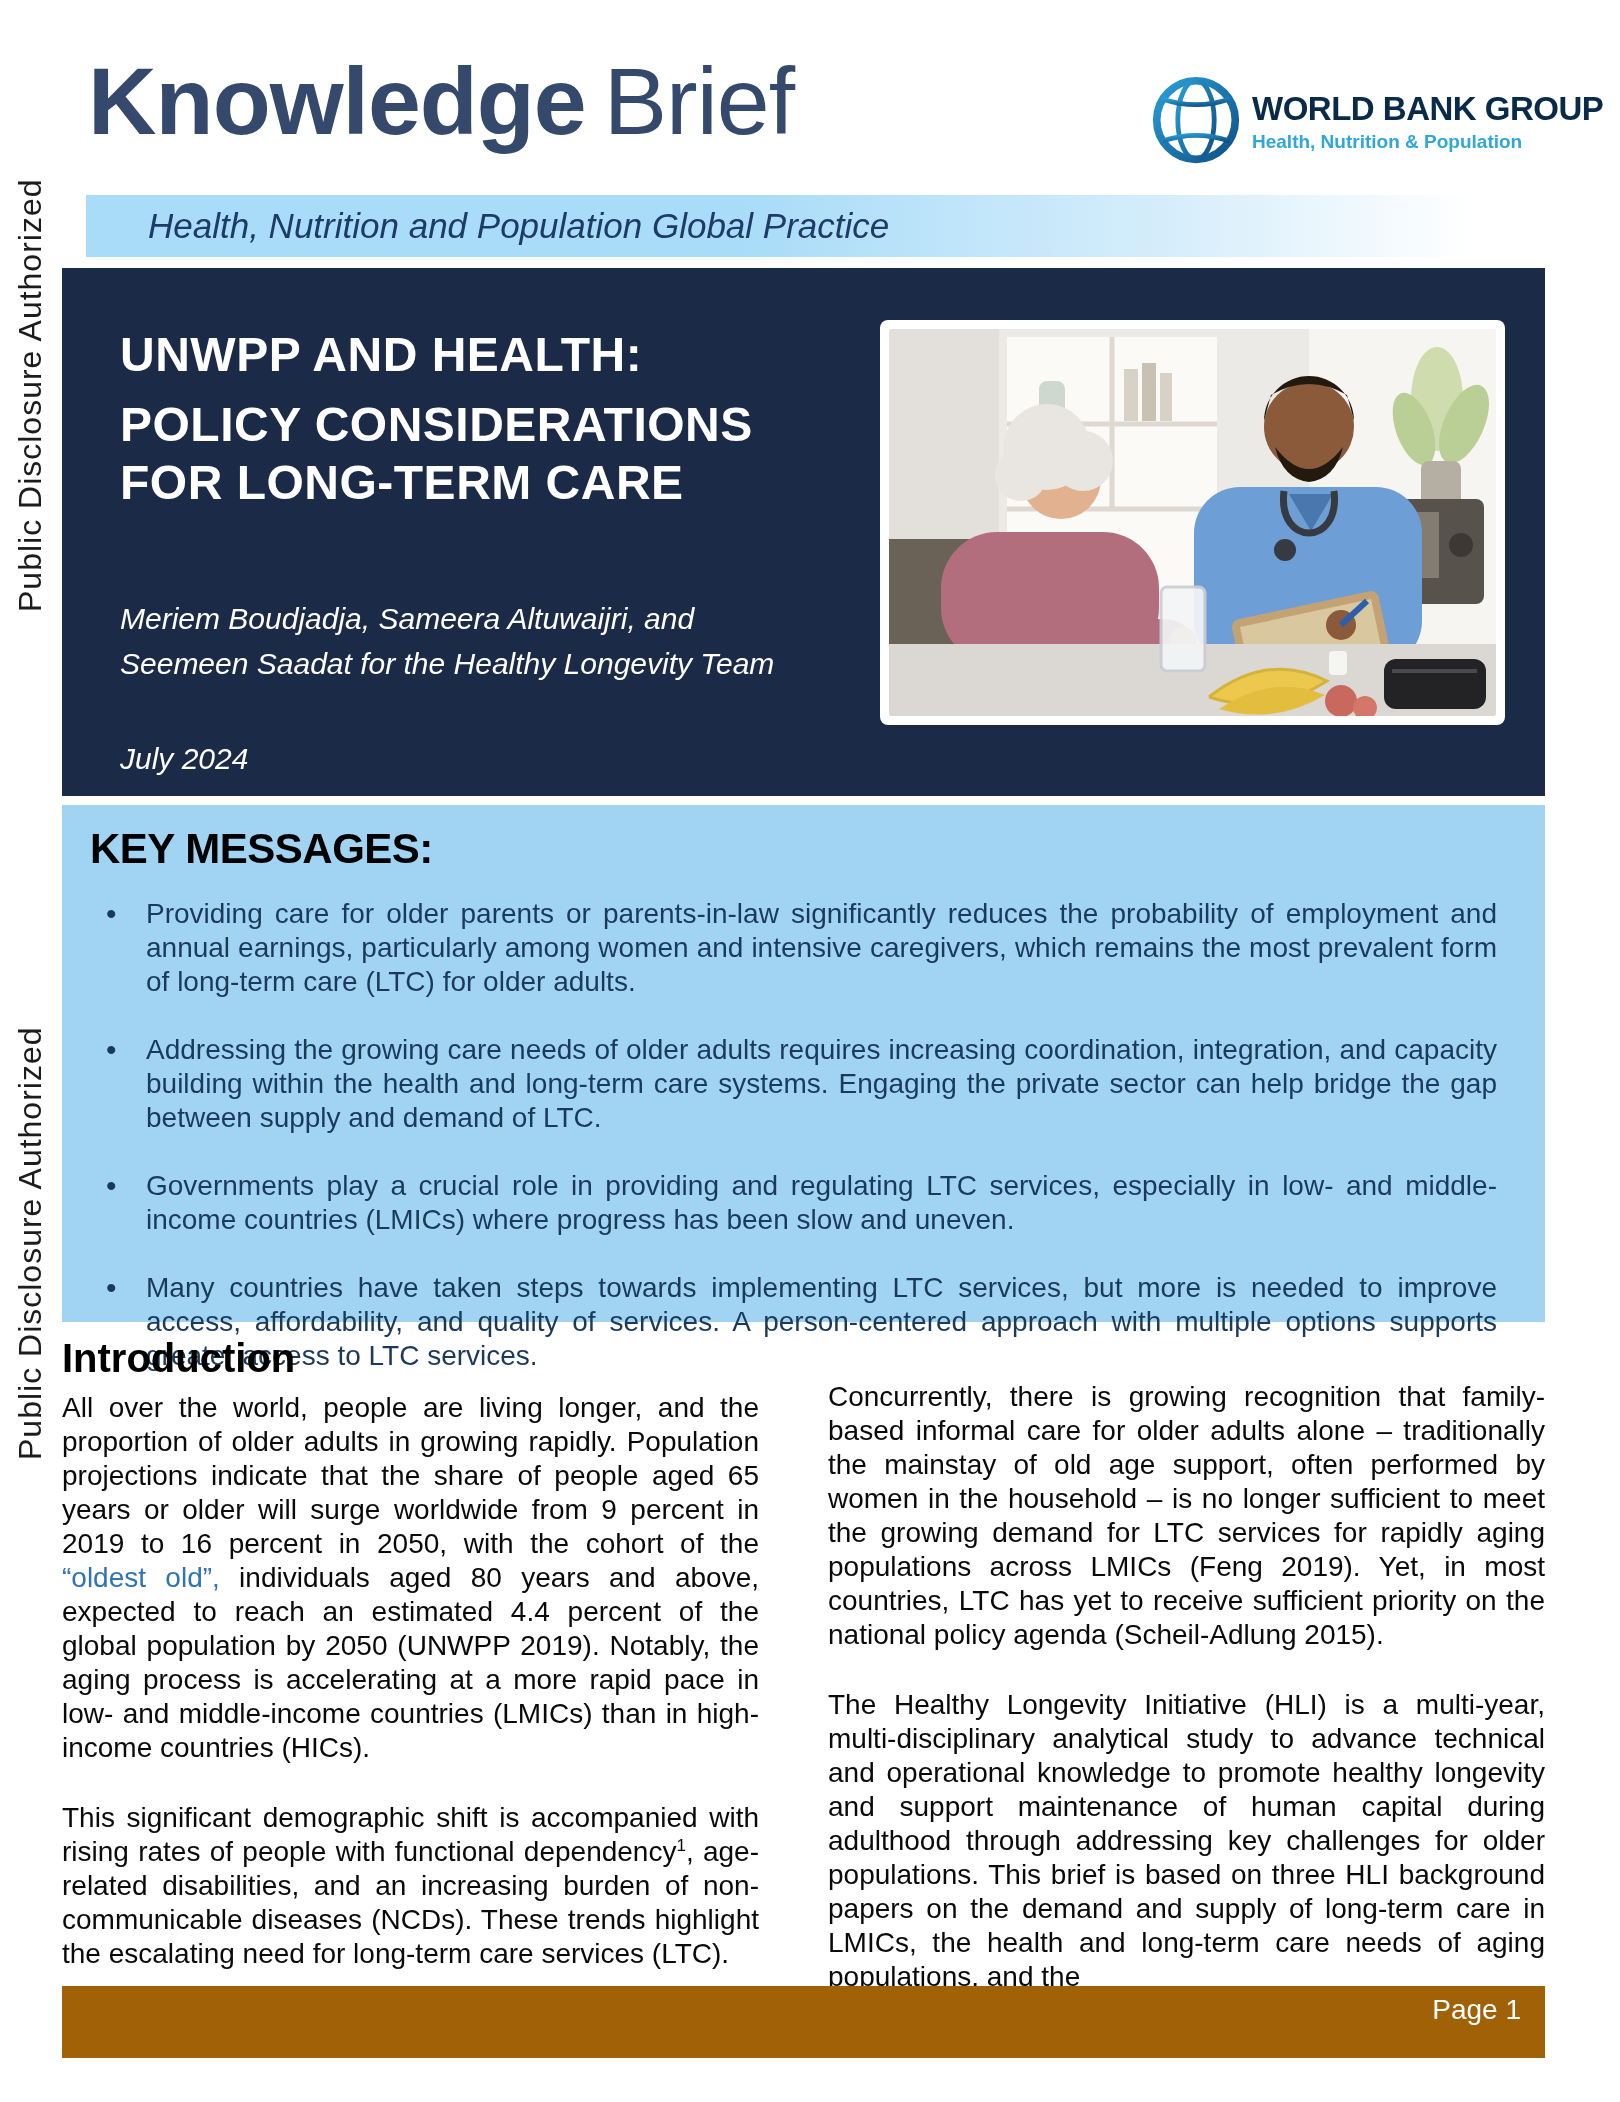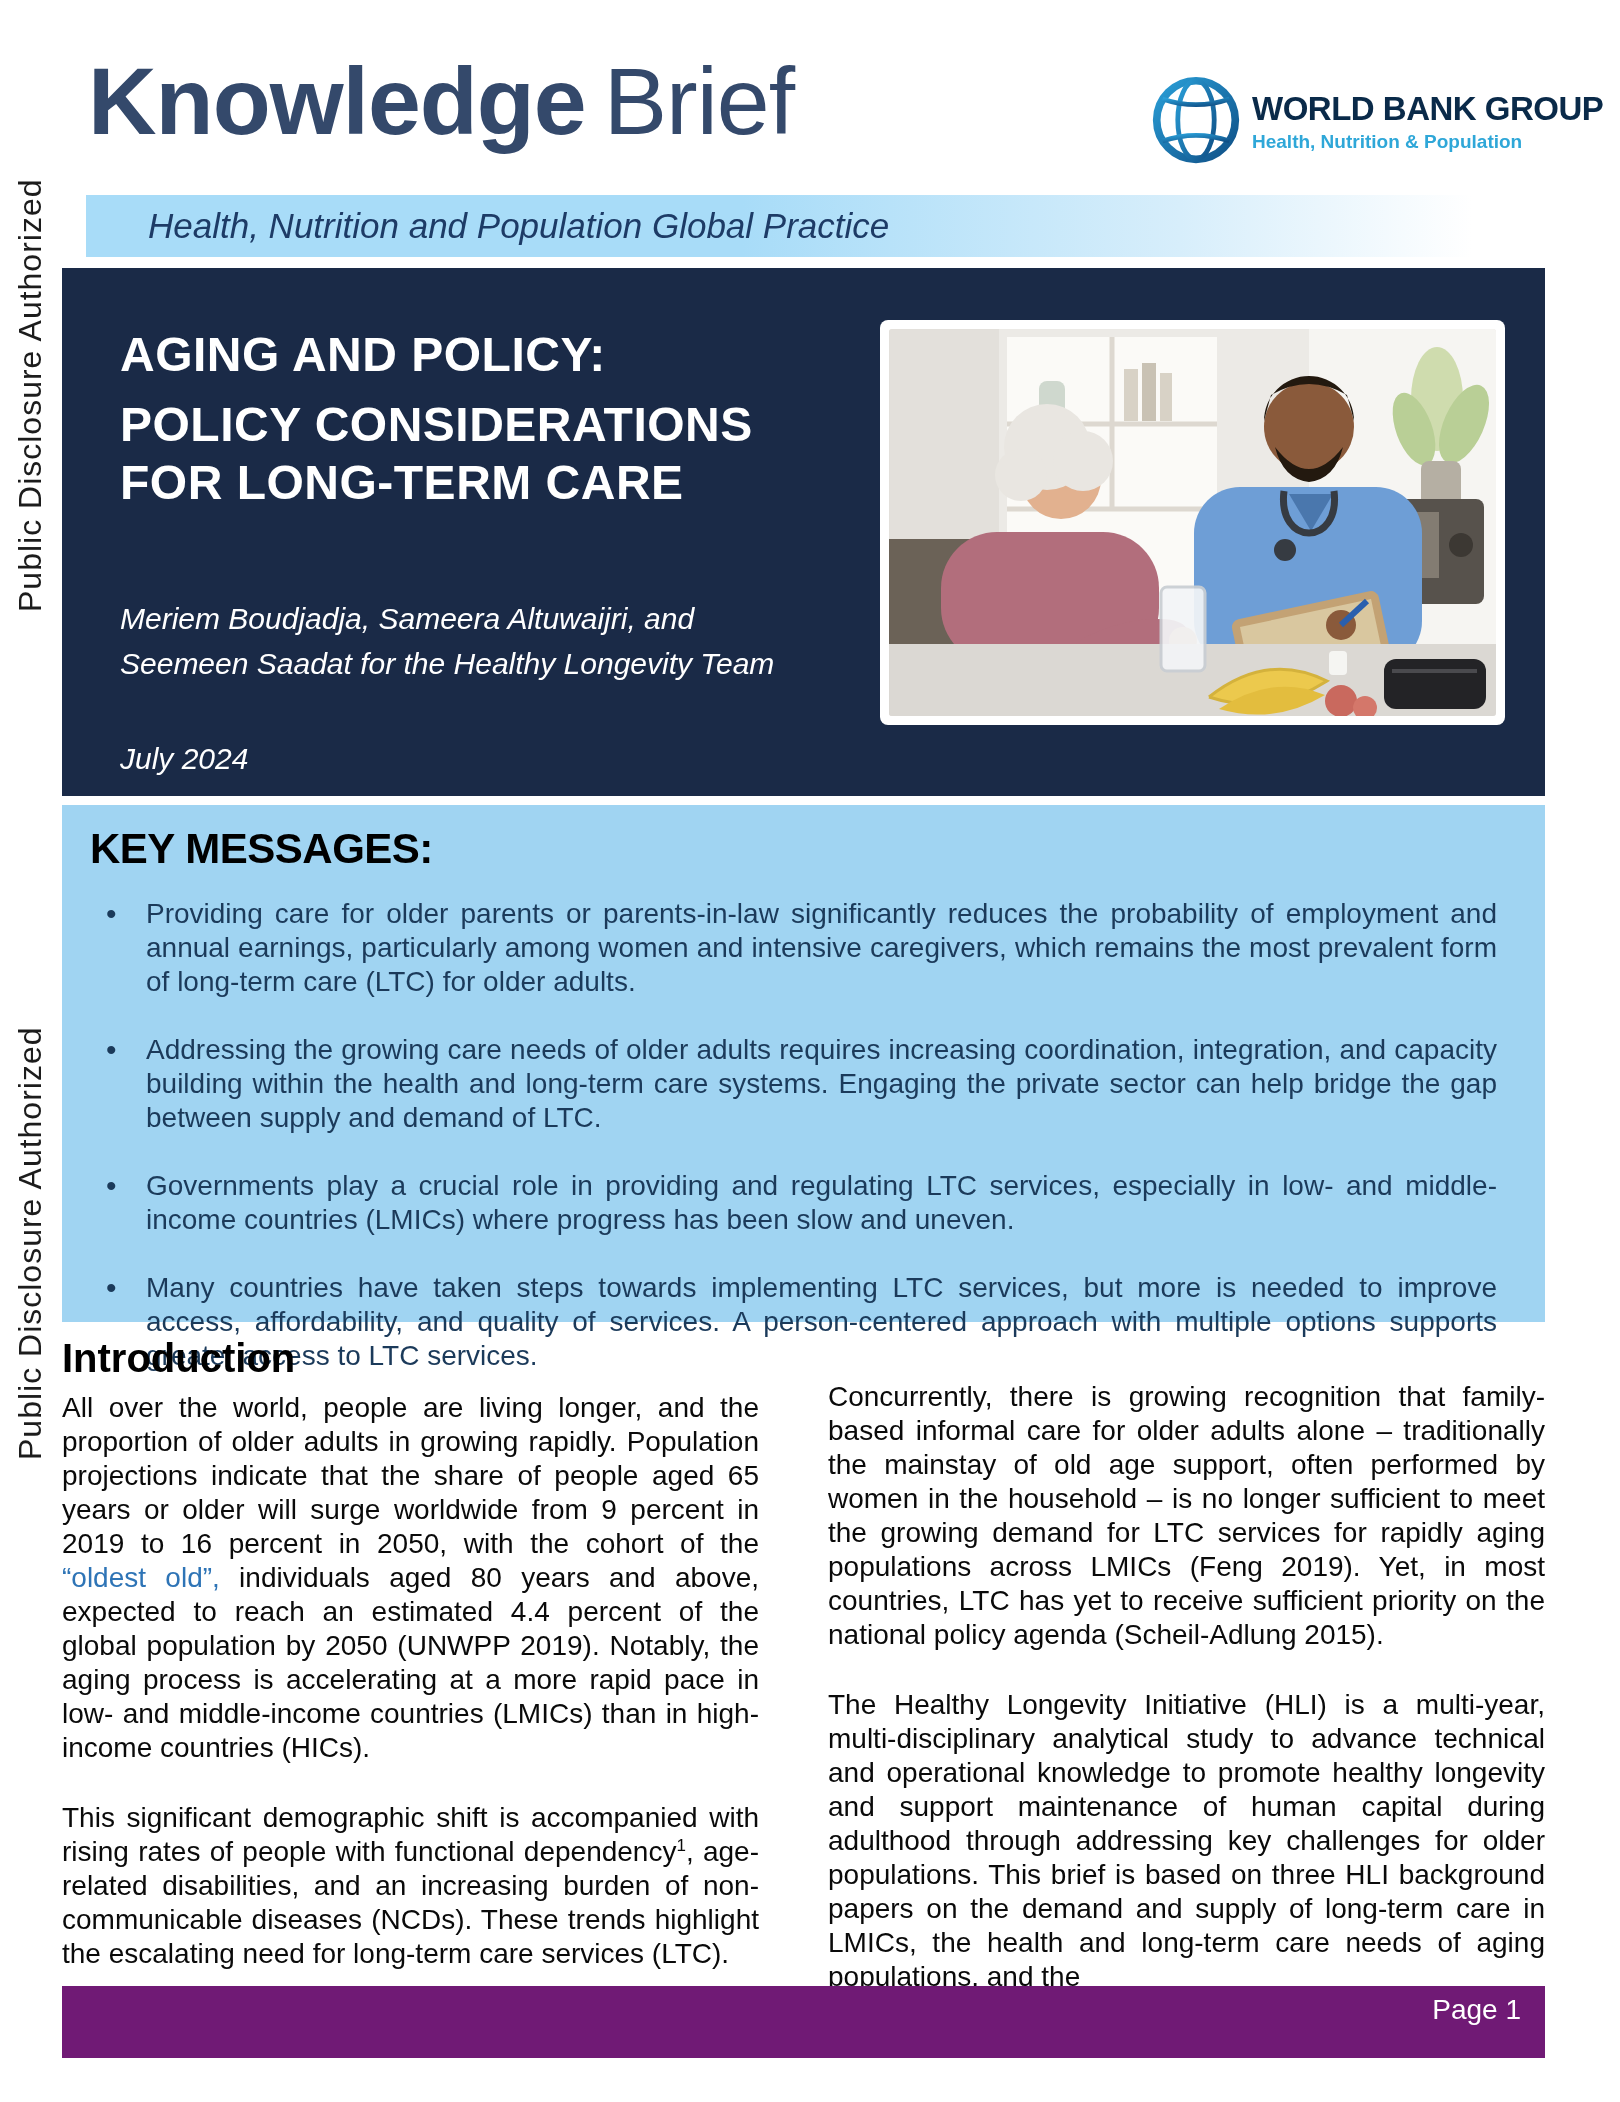--- a/index.html
+++ b/index.html
@@ -53,21 +53,21 @@
   
   .intro{position:absolute;left:62px;top:1336px;width:1483px;display:flex;justify-content:space-between;}
   .colL{width:697px;}
   .colR{width:717px;margin-top:44px;}
   .intro h3{margin:0 0 10px 0;font-size:40px;font-weight:bold;color:#000000;}
   .intro p{margin:0 0 36px 0;font-size:28px;line-height:34px;color:#0a0a0a;text-align:justify;}
   .lk{color:#2e74b6;}
   .intro sup{font-size:17px;line-height:0;vertical-align:super;}
 
   
-  .footer{position:absolute;left:62px;top:1986px;width:1483px;height:72px;background:#701a75;box-sizing:border-box;}
+  .footer{position:absolute;left:62px;top:1986px;width:1483px;height:72px;background:#a16207;box-sizing:border-box;}
   .footer span{position:absolute;right:24px;top:8px;color:#ffffff;font-size:28px;}
 </style>
 </head>
 <body>
 
 <div class="page">
 
   <div class="watermark wm1">Public Disclosure Authorized</div>
   <div class="watermark wm2">Public Disclosure Authorized</div>
 
@@ -94,21 +94,21 @@
       <div class="logo-unit">Health, Nutrition &amp; Population</div>
     </div>
   </div>
 
   <div class="banner">
     <div class="banner-text">Health, Nutrition and Population Global Practice</div>
   </div>
 
   <div class="hero">
     <div class="hero-title">
-      <div class="ht1">AGING AND POLICY:</div>
+      <div class="ht1">UNWPP AND HEALTH:</div>
       <div class="ht2">POLICY CONSIDERATIONS FOR LONG-TERM CARE</div>
     </div>
     <div class="hero-authors">
       <div>Meriem Boudjadja, Sameera Altuwaijri, and</div>
       <div>Seemeen Saadat for the Healthy Longevity Team</div>
     </div>
     <div class="hero-date">July 2024</div>
 
     <div class="hero-photo">
       <svg viewBox="0 0 607 387" preserveAspectRatio="none">

